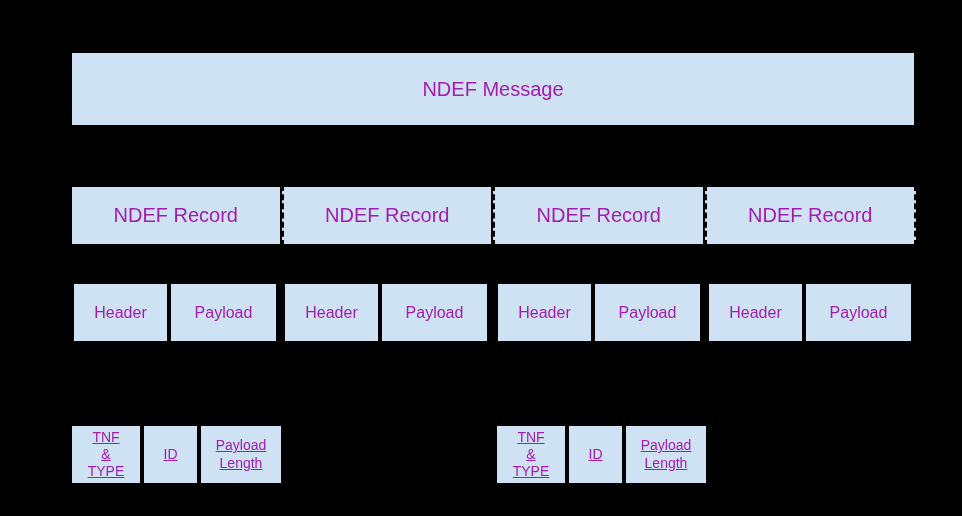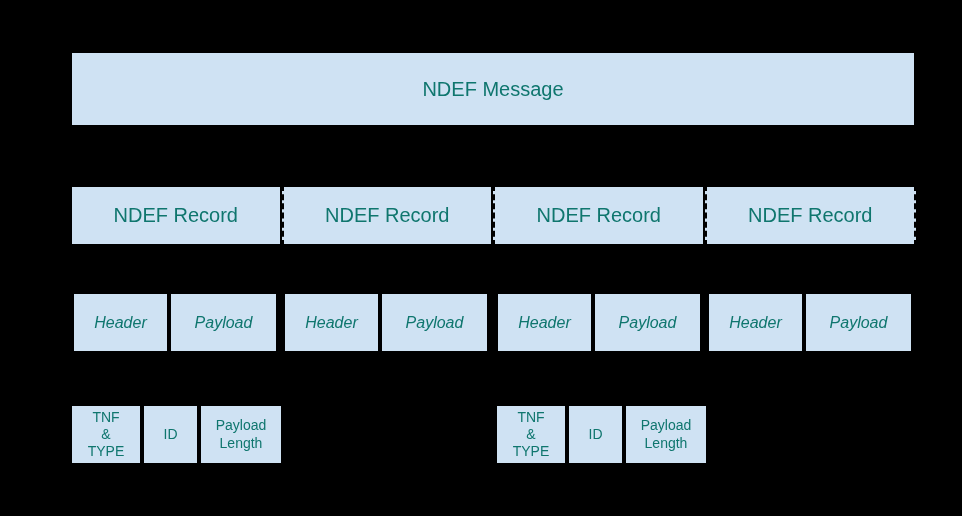--- a/index.html
+++ b/index.html
@@ -3,21 +3,21 @@
 <meta charset="utf-8">
 <style>
   html, body { margin: 0; padding: 0; background: #000000; }
   .stage {
     position: relative;
     width: 962px;
     height: 516px;
     background: #000000;
     overflow: hidden;
     font-family: "Liberation Sans", sans-serif;
-    color: #0f766e;
+    color: #a21caf;
   }
   .box {
     background: #cfe2f3;
     border: 2px solid #000000;
     box-sizing: border-box;
     display: flex;
     align-items: center;
     justify-content: center;
     text-align: center;
   }
@@ -35,36 +35,36 @@
     width: 846px; height: 61px;
     display: flex;
     justify-content: flex-end;
   }
   .record-box { flex: 1 1 0; font-size: 20px; }
   .record-box + .record-box { border-left-style: dashed; }
   .record-box:last-child { border-right-style: dashed; }
   
   .pair {
     position: absolute;
-    top: 292px; height: 61px;
+    top: 282px; height: 61px;
     width: 206px;
     display: flex;
-    font-style: italic;
   }
   .pair-1 { left: 72px; }
   .pair-2 { left: 283px; }
   .pair-3 { left: 496px; }
   .pair-4 { left: 707px; }
   .header-box { width: 97px; font-size: 16px; }
   .payload-box { flex: 1 1 0; font-size: 16px; }
   
   .fields-group {
     position: absolute;
-    top: 404px; height: 61px;
+    top: 424px; height: 61px;
     display: flex;
+    text-decoration: underline;
   }
   .group-1 { left: 70px; }
   .group-2 { left: 495px; }
   .field-cell {
     font-size: 14px;
     line-height: 1.22;
     white-space: pre-line;
   }
   .w-tnf { width: 72px; }
   .w-id  { width: 57px; }

